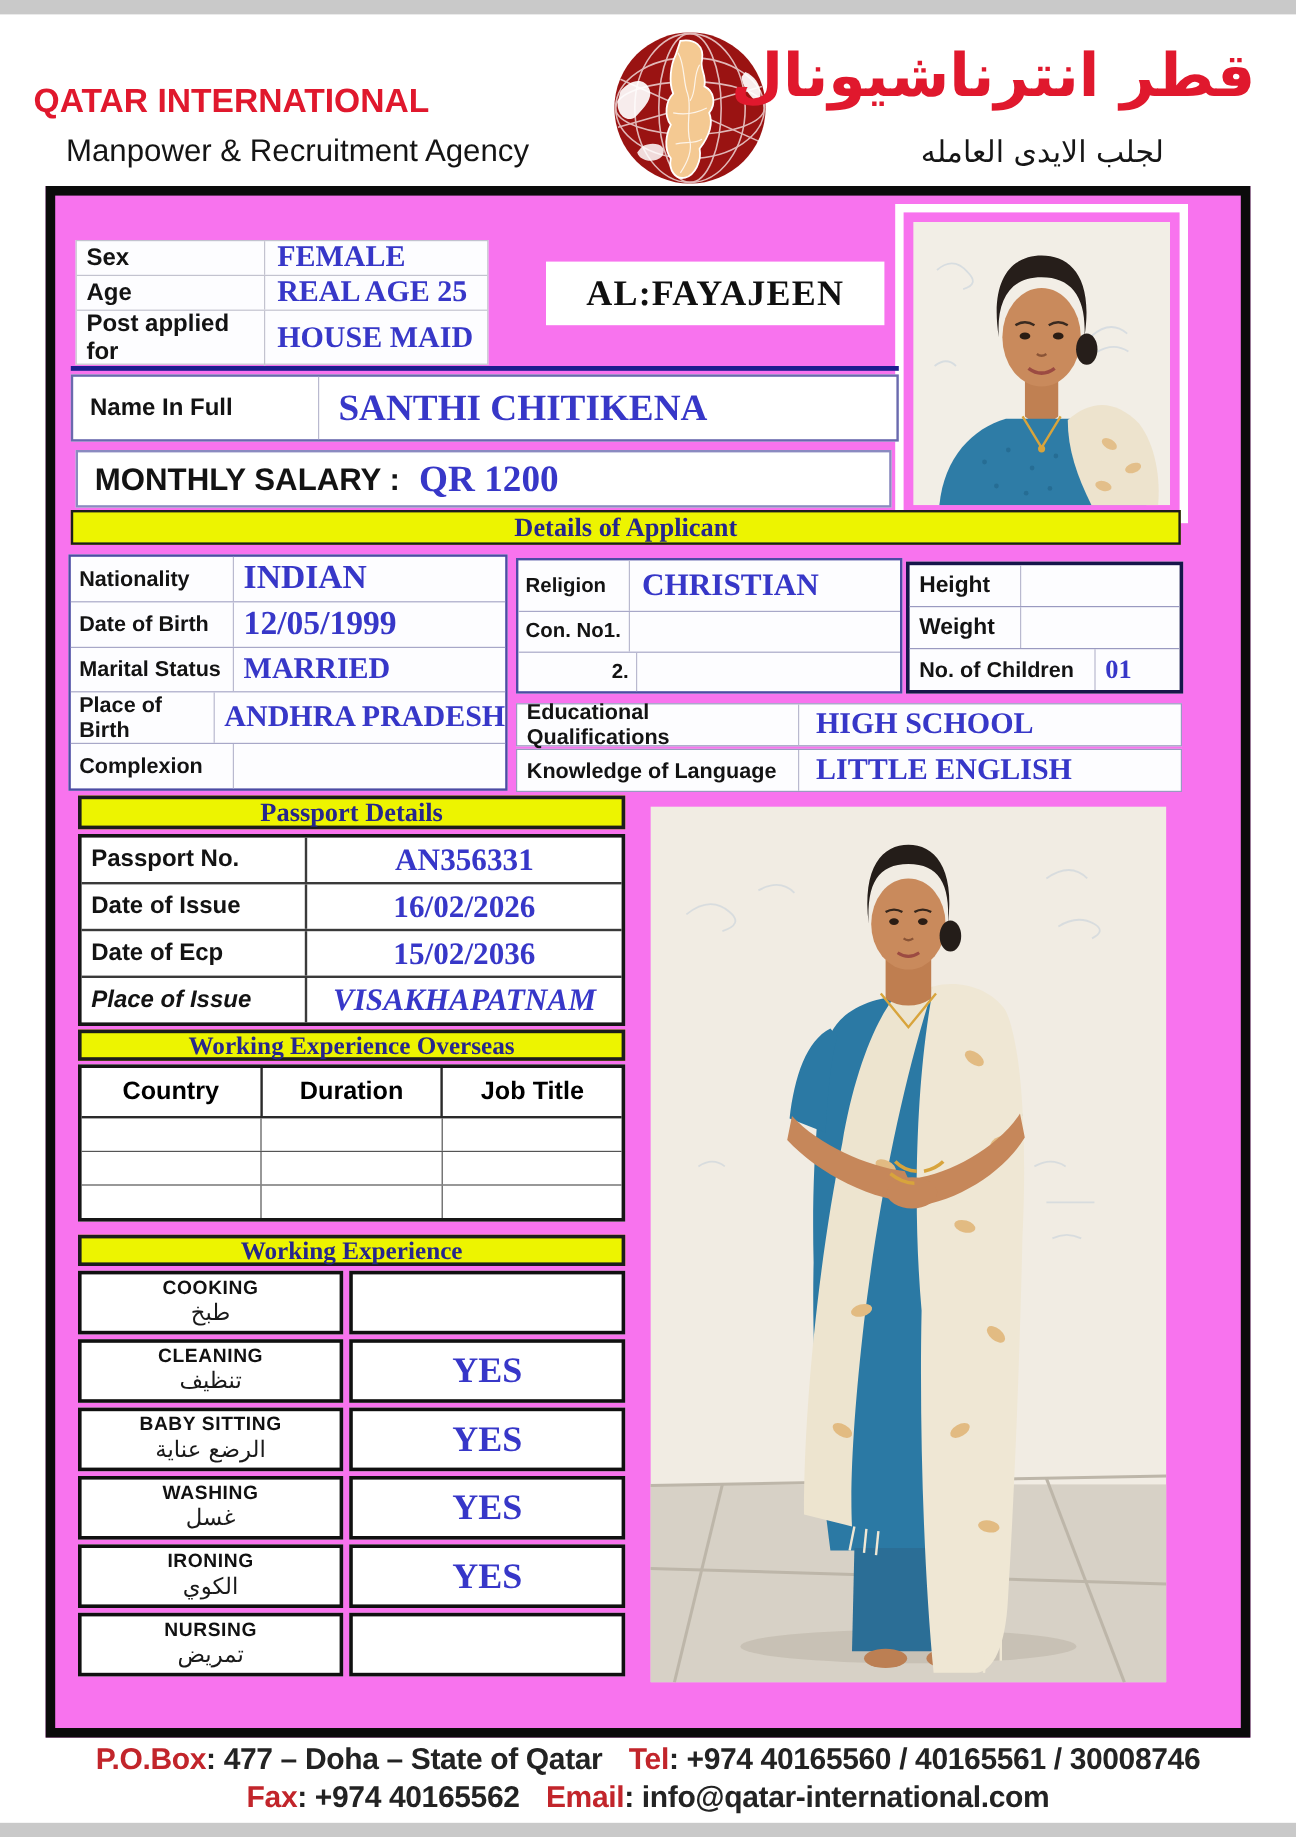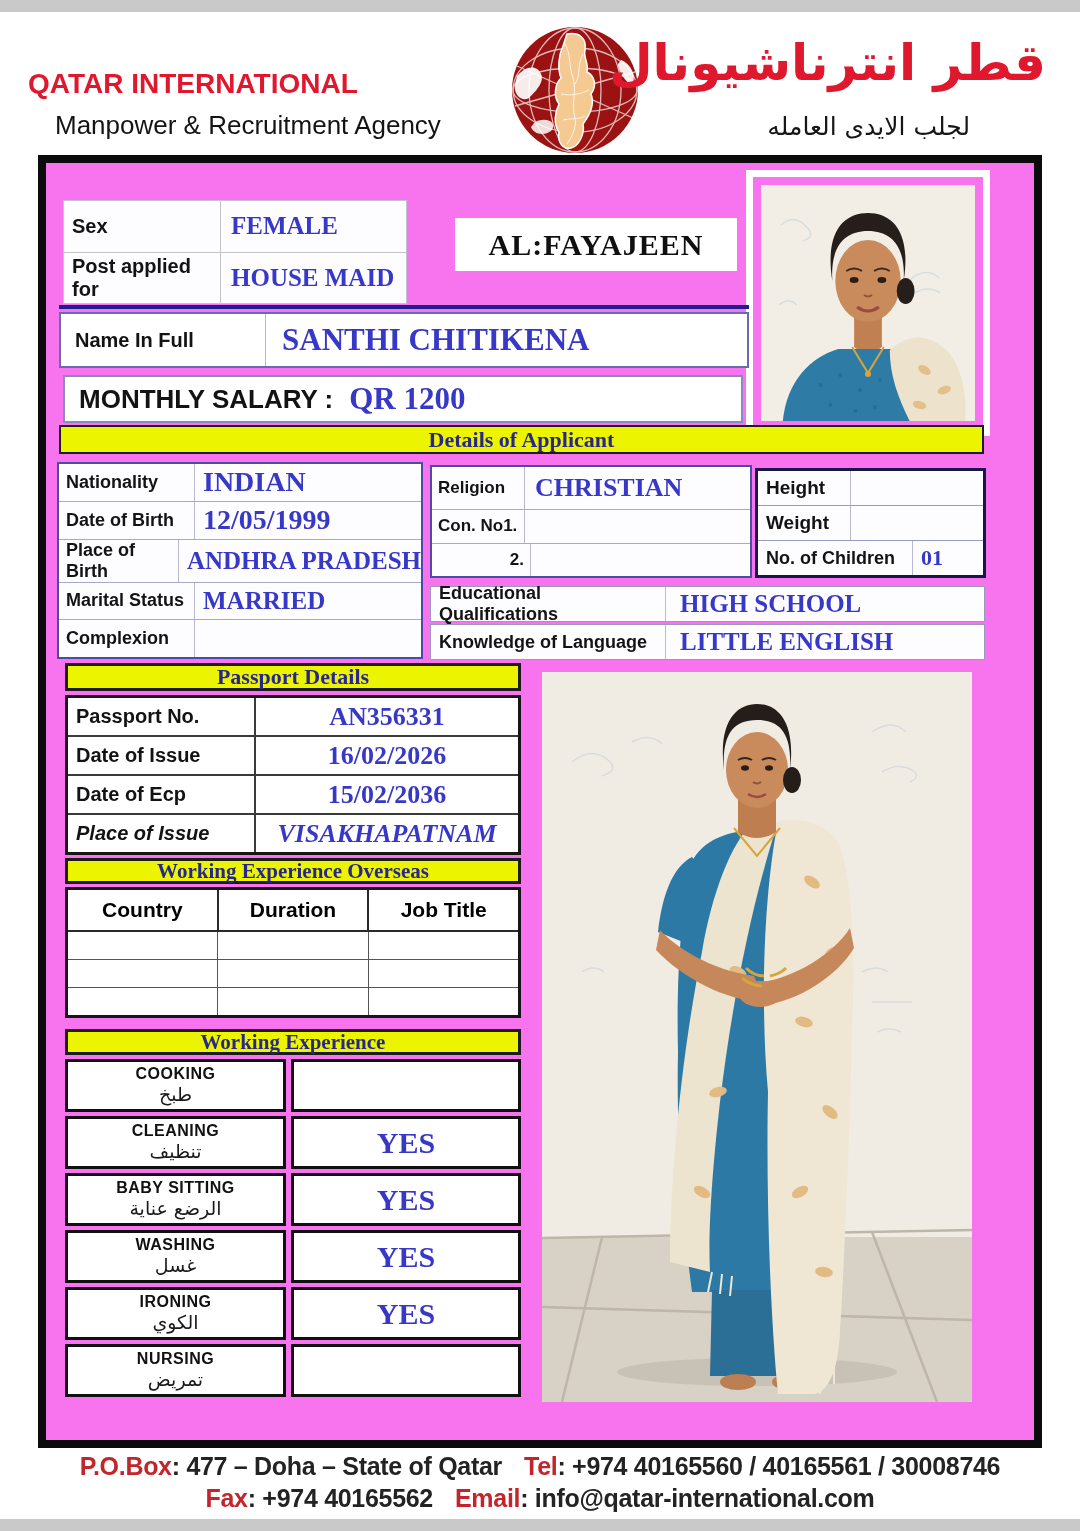--- a/index.html
+++ b/index.html
@@ -180,20 +180,24 @@
 
   <div class="ar-big">قطر انترناشيونال</div>
   <div class="ar-small">لجلب الايدى العامله</div>
 
   <div class="frame">
 
     <div class="abs t1">
       <div class="t1row">
         <div class="t1lab lbl">Sex</div>
         <div class="t1val val">FEMALE</div>
+      </div>
+      <div class="t1row">
+        <div class="t1lab lbl">Age</div>
+        <div class="t1val val">REAL AGE 25</div>
       </div>
       <div class="t1row">
         <div class="t1lab lbl">Post applied for</div>
         <div class="t1val val">HOUSE MAID</div>
       </div>
     </div>
 
     <div class="abs albox">
       <span>AL:FAYAJEEN</span>
     </div>
@@ -262,26 +266,26 @@
     <div class="abs ldet">
       <div class="ldrow">
         <div class="ldlab lbl">Nationality</div>
         <div class="ldval val" style="font-size:28px;">INDIAN</div>
       </div>
       <div class="ldrow">
         <div class="ldlab lbl">Date of Birth</div>
         <div class="ldval val" style="font-size:28px;">12/05/1999</div>
       </div>
       <div class="ldrow">
+        <div class="ldlab lbl">Marital Status</div>
+        <div class="ldval val">MARRIED</div>
+      </div>
+      <div class="ldrow">
         <div class="ldlab lbl">Place of Birth</div>
         <div class="ldval val">ANDHRA PRADESH</div>
-      </div>
-      <div class="ldrow">
-        <div class="ldlab lbl">Marital Status</div>
-        <div class="ldval val">MARRIED</div>
       </div>
       <div class="ldrow">
         <div class="ldlab lbl">Complexion</div>
         <div class="ldval val"></div>
       </div>
     </div>
 
     <div class="abs relbox">
       <div class="relrow" style="flex:1.3;">
         <div class="rlab lbl">Religion</div>

